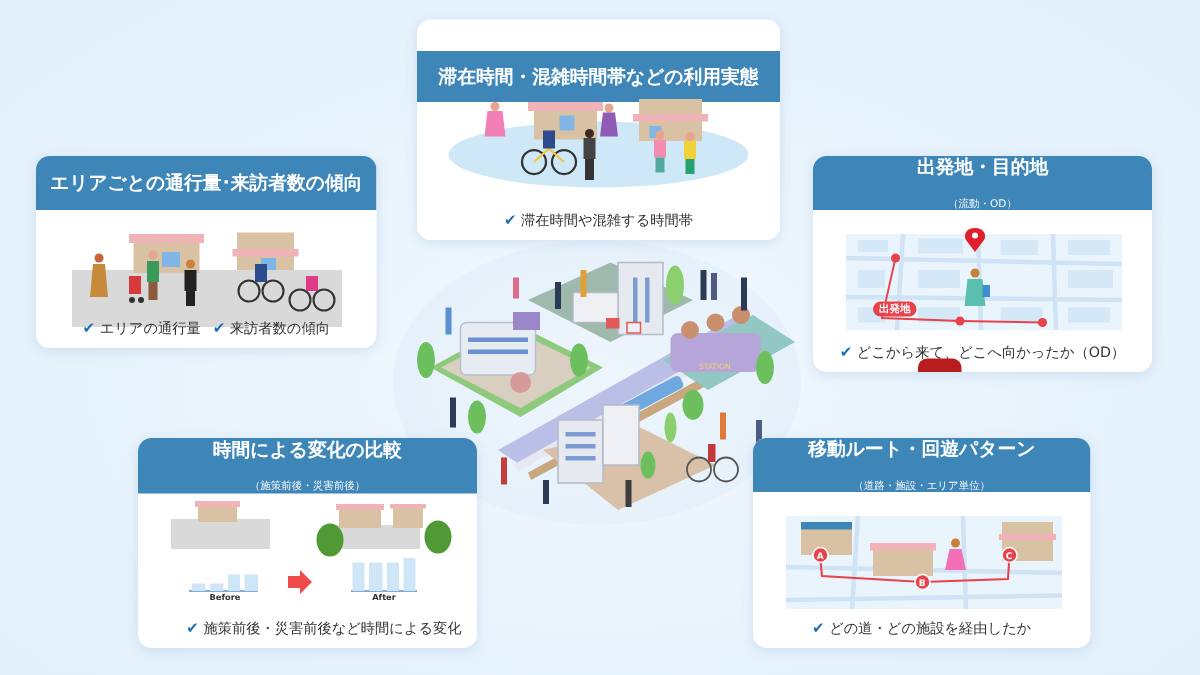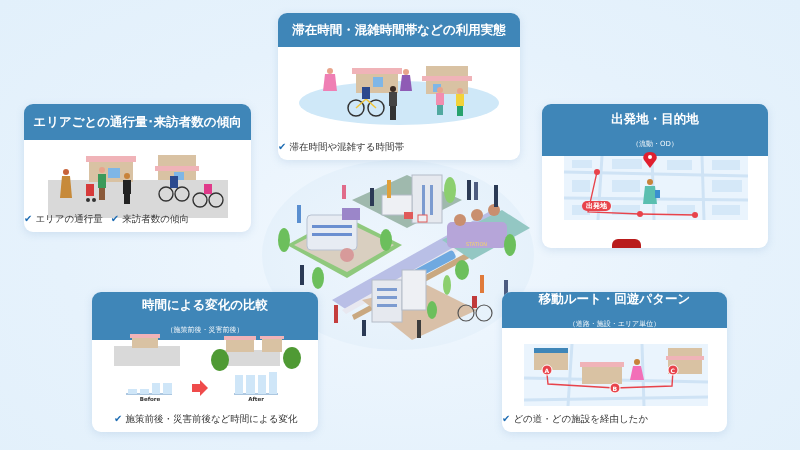--- a/index.html
+++ b/index.html
@@ -22,21 +22,21 @@
     text-align: center;
     font-weight: bold;
     font-size: 12.5px;
     line-height: 1.15;
     display: flex; flex-direction: column; justify-content: center; align-items: center;
   }
   .card-head .sub { font-size: 7px; font-weight: normal; margin-top: 13px; opacity: .95; }
   .card-foot {
     position: absolute; left: 0; right: 0; bottom: 0;
     font-size: 9.5px; color: #333; text-align: center;
-    display: flex; align-items: center; gap: 6px;
+    display: flex; justify-content: center; align-items: center; gap: 6px;
   }
   .check { color: #1f6db3; font-weight: bold; font-size: 10px; margin-right: 3px; }
   .illus { position: absolute; left: 0; right: 0; }
   svg { display: block; }
   .center-ellipse {
     position: absolute; left: 262px; top: 160px; width: 272px; height: 190px;
     border-radius: 50%; background: radial-gradient(ellipse, #eef6fd 0%, #e2effa 100%);
   }
 </style>
 </head>
@@ -105,21 +105,21 @@
     <rect x="72" y="145" width="4" height="18" fill="#c43d3d"></rect>
     <rect x="100" y="160" width="4" height="16"></rect>
     <rect x="155" y="160" width="4" height="18" fill="#3d3d3d"></rect>
   </g>
   <circle cx="204" cy="153" r="8" fill="none" stroke="#555" stroke-width="1.2"></circle>
   <circle cx="222" cy="153" r="8" fill="none" stroke="#555" stroke-width="1.2"></circle>
   <rect x="210" y="136" width="5" height="12" fill="#c03a3a"></rect>
 </svg>
 
 <div class="card" style="left:278px;top:13px;width:242px;height:147px;">
-  <div class="card-head" style="height:34px;">
+  <div class="card-head" style="height:34px;margin-top:21px;">
     <span>滞在時間・混雑時間帯などの利用実態</span>
   </div>
   <svg class="illus" style="top:38px" width="242" height="80" viewBox="0 0 242 80">
     <ellipse cx="121" cy="52" rx="100" ry="22" fill="#cfe8f8"></ellipse>
     <rect x="78" y="20" width="42" height="22" fill="#d9c2a3"></rect>
     <rect x="74" y="17" width="50" height="6" fill="#f0b3b8"></rect>
     <rect x="95" y="26" width="10" height="10" fill="#7fb6e6"></rect>
     <rect x="148" y="15" width="42" height="28" fill="#d9c2a3"></rect>
     <rect x="144" y="25" width="50" height="5" fill="#f0b3b8"></rect>
     <rect x="155" y="33" width="8" height="8" fill="#7fb6e6"></rect>
@@ -178,21 +178,21 @@
       <circle cx="192" cy="50" r="7" fill="none" stroke="#333" stroke-width="1.4"></circle>
     <rect x="180" y="34" width="8" height="10" fill="#e03a8a"></rect>
   </svg>
   <div class="card-foot" style="height:26px;gap:8px;">
     <span><span class="check">✔</span><span>エリアの通行量</span></span>
     <span><span class="check">✔</span><span>来訪者数の傾向</span></span>
   </div>
 </div>
 
 <div class="card" style="left:542px;top:104px;width:226px;height:144px;">
-  <div class="card-head" style="height:52px;">
+  <div class="card-head" style="height:36px;">
     <span>出発地・目的地</span>
     <span class="sub">（流動・OD）</span>
   </div>
   <svg class="illus" style="top:46px" width="226" height="72" viewBox="0 0 226 72">
     <rect x="22" y="6" width="184" height="64" fill="#eaf4fd"></rect>
     <g stroke="#cfe3f5" stroke-width="3" fill="none">
       <line x1="22" y1="22" x2="206" y2="26"></line>
         <line x1="22" y1="48" x2="206" y2="50"></line>
       <line x1="60" y1="6" x2="56" y2="70"></line>
         <line x1="110" y1="6" x2="112" y2="70"></line>
@@ -218,24 +218,27 @@
     <path d="M108,4 a6,6 0 1,1 0.01,0 M108,4" fill="none"></path>
     <path d="M108 2 C102 2 100 7 102 10 L108 18 L114 10 C116 7 114 2 108 2 Z" fill="#e01f2f"></path>
     <circle cx="108" cy="7" r="2" fill="#fff"></circle>
     <circle cx="108" cy="32" r="3" fill="#c8833a"></circle>
       <polygon points="103,36 113,36 115,54 101,54" fill="#5bbfb0"></polygon>
     <rect x="113" y="40" width="5" height="8" fill="#3a8fd0"></rect>
   </svg>
   <div style="position:absolute;left:40px;top:97px;background:#e8434b;color:#fff;font-size:7px;padding:0 4px;border-radius:6px;font-weight:bold;">出発地</div>
   <div style="position:absolute;left:70px;top:135px;background:#b91c1c;color:#fff;font-size:7px;padding:12px 4px;border-radius:6px;font-weight:bold;">現在地</div>
   <div style="position:absolute;left:135px;top:152px;background:#e8434b;color:#fff;font-size:7px;padding:2px 4px;border-radius:6px;font-weight:bold;">目的地</div>
+  <div class="card-foot" style="height:26px;">
+    <span><span class="check">✔</span><span>どこから来て、どこへ向かったか（OD）</span></span>
+  </div>
 </div>
 
 <div class="card" style="left:92px;top:292px;width:226px;height:140px;">
-  <div class="card-head" style="height:48px;">
+  <div class="card-head" style="height:37px;">
     <span>時間による変化の比較</span>
     <span class="sub">（施策前後・災害前後）</span>
   </div>
   <svg class="illus" style="top:40px" width="226" height="72" viewBox="0 0 226 72">
     <rect x="22" y="14" width="66" height="20" fill="#d9d9d9"></rect>
     <rect x="40" y="4" width="26" height="12" fill="#d9c2a3"></rect>
       <rect x="38" y="2" width="30" height="4" fill="#f0b3b8"></rect>
     <rect x="132" y="18" width="56" height="16" fill="#d9d9d9"></rect>
     <rect x="134" y="6" width="28" height="14" fill="#d9c2a3"></rect>
       <rect x="132" y="4" width="32" height="4" fill="#f0b3b8"></rect>

